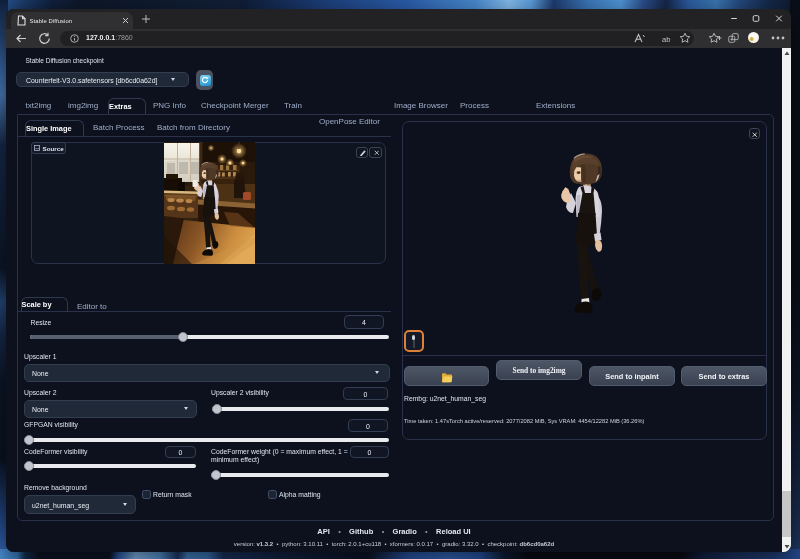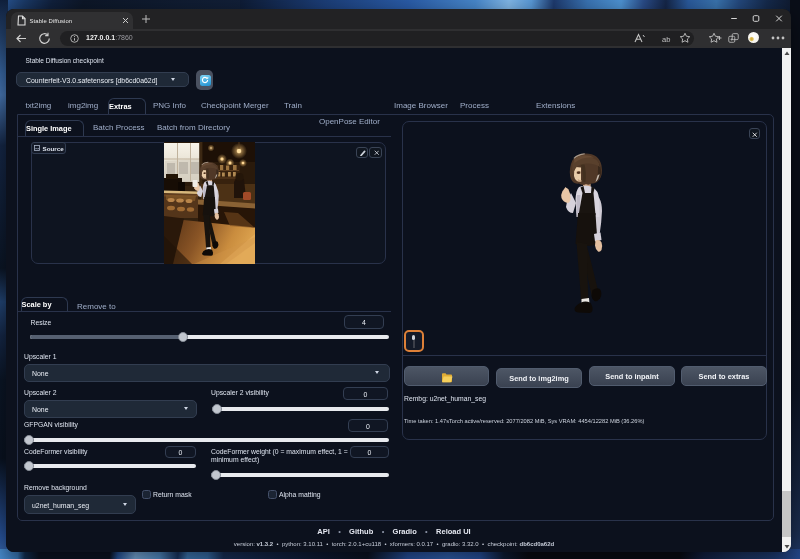--- a/index.html
+++ b/index.html
@@ -310,21 +310,21 @@
             <path d="M1 5.5 L4.6 1.4" stroke="#ccd2da" stroke-width="1.7" stroke-linecap="round"></path>
           </svg>
       </div>
       <div class="abs" style="left:363px;top:98.5px;width:12.5px;height:11px;background:#10161f;border:1px solid #3a4456;border-radius:3px;z-index:3;">
         <svg class="abs" style="left:3.5px;top:2.8px" width="5.5" height="5.5" viewBox="0 0 6 6">
             <path d="M0.8 0.8 L5.2 5.2 M5.2 0.8 L0.8 5.2" stroke="#d7dbe2" stroke-width="0.9"></path>
           </svg>
       </div>
 
 
-      <div class="tabplain" style="left:71px;top:254px;">Remove to</div>
+      <div class="tabplain" style="left:71px;top:254px;">Editor to</div>
       <div class="tabtop" style="left:14.5px;top:248.5px;width:47px;height:14.5px;line-height:14.5px;z-index:3;">Scale by</div>
       <div class="abs" style="left:12px;top:263px;width:373px;height:1px;background:#29324a;z-index:2;"></div>
 
       <div class="lbl" style="left:24.5px;top:271px;">Resize</div>
       <div class="numbox" style="left:338px;top:267px;width:40px;height:14px;line-height:14px;">4</div>
       <div class="slider-track" style="left:24px;top:286.5px;width:359px;"></div>
       <div class="slider-fill" style="left:24px;top:286.5px;width:154px;"></div>
       <div class="slider-handle" style="left:172px;top:286.5px;"></div>
 
       <div class="lbl" style="left:18px;top:305px;">Upscaler 1</div>
@@ -383,21 +383,21 @@
         <div class="abs" style="left:6px;top:3px;width:3px;height:5px;background:#cfd3da;border-radius:1.5px;"></div>
         <div class="abs" style="left:6.5px;top:8px;width:2px;height:8px;background:#3c3f49;"></div>
       </div>
 
       <div class="btn-gray" style="left:398px;top:318px;width:85px;height:19.5px;">
         <svg class="abs" style="left:36px;top:4.5px" width="12" height="11" viewBox="0 0 12 11">
             <path d="M1 2.2 a0.9 0.9 0 0 1 0.9 -0.9 h2.6 l1 1.1 h4.6 a0.9 0.9 0 0 1 0.9 0.9 v6 a0.9 0.9 0 0 1 -0.9 0.9 h-8.2 a0.9 0.9 0 0 1 -0.9 -0.9 z" fill="#e0ac34"></path>
             <path d="M2.6 4.4 h8.9 l-1.4 5.2 a0.9 0.9 0 0 1 -0.9 0.7 h-7.3 a0.7 0.7 0 0 1 -0.7 -0.9 z" fill="#f5cf5c"></path>
           </svg>
       </div>
-      <div class="btn-gray" style="left:490px;top:320px;width:86px;height:19.5px;line-height:19.5px;">Send to img2img</div>
+      <div class="btn-gray" style="left:490px;top:312px;width:86px;height:19.5px;line-height:19.5px;font-family:Liberation Serif, serif;">Send to img2img</div>
       <div class="btn-gray" style="left:583px;top:318px;width:86px;height:19.5px;line-height:19.5px;">Send to inpaint</div>
       <div class="btn-gray" style="left:675px;top:318px;width:86px;height:19.5px;line-height:19.5px;">Send to extras</div>
 
       <div class="lbl" style="left:398px;top:347px;">Rembg: u2net_human_seg</div>
       <div class="abs" style="left:398px;top:369.5px;font-size:5.7px;color:#ccd2dd;">Time taken: 1.47sTorch active/reserved: 2077/2082 MiB, Sys VRAM: 4454/12282 MiB (36.26%)</div>
 
       <div class="abs" style="left:0;top:479px;width:776px;text-align:center;font-size:7.5px;color:#e6e9f2;font-weight:bold;">API&nbsp;&nbsp;&nbsp;&nbsp;<span style="color:#8b93a5;font-weight:normal;">•</span>&nbsp;&nbsp;&nbsp;&nbsp;Github&nbsp;&nbsp;&nbsp;&nbsp;<span style="color:#8b93a5;font-weight:normal;">•</span>&nbsp;&nbsp;&nbsp;&nbsp;Gradio&nbsp;&nbsp;&nbsp;&nbsp;<span style="color:#8b93a5;font-weight:normal;">•</span>&nbsp;&nbsp;&nbsp;&nbsp;Reload UI</div>
       <div class="abs" style="left:0;top:492.5px;width:776px;text-align:center;font-size:6px;color:#c7cdd9;">version: <b>v1.3.2</b> &nbsp;•&nbsp; python: 3.10.11 &nbsp;•&nbsp; torch: 2.0.1+cu118 &nbsp;•&nbsp; xformers: 0.0.17 &nbsp;•&nbsp; gradio: 3.32.0 &nbsp;•&nbsp; checkpoint: <b>db6cd0a62d</b></div>
     </div>
 

